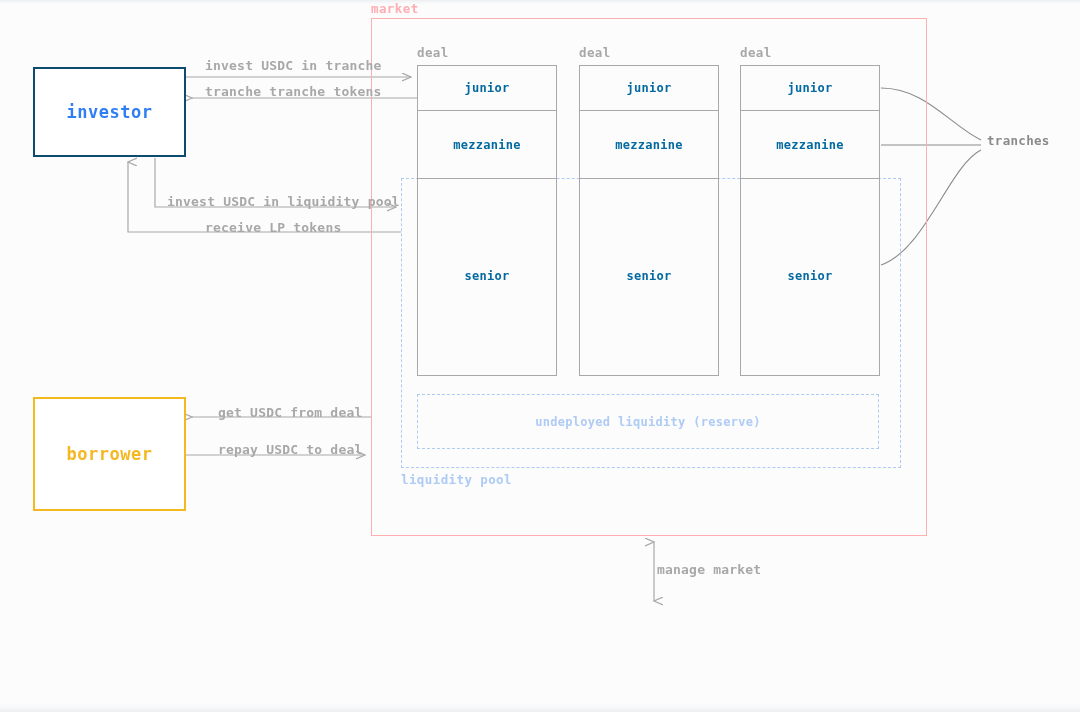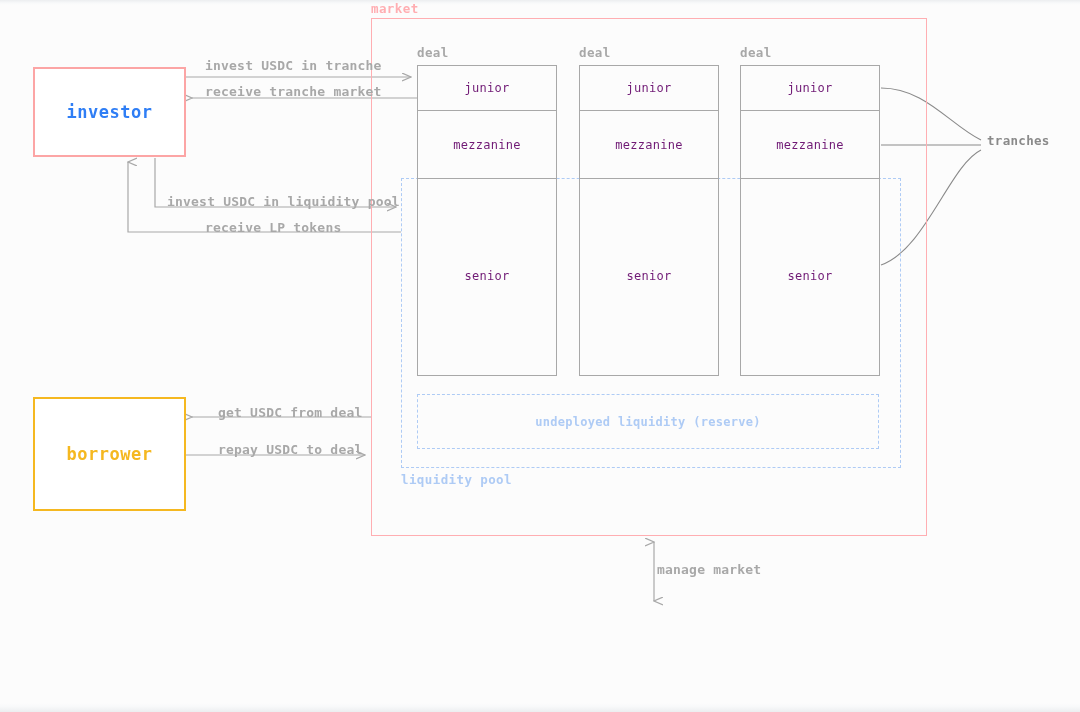--- a/index.html
+++ b/index.html
@@ -38,21 +38,21 @@
     box-sizing: border-box;
     background: #ffffff;
     display: flex;
     align-items: center;
     justify-content: center;
     font-weight: bold;
     letter-spacing: 0.5px;
   }
   #investor-box {
     left: 33px; top: 67px; width: 153px; height: 90px;
-    border: 2px solid #fca5a5;
+    border: 2px solid #0c4a6e;
     color: #2f7ef5;
     font-size: 17px;
   }
   #borrower-box {
     left: 33px; top: 397px; width: 153px; height: 114px;
     border: 2px solid #f5b820;
     color: #f5b820;
     font-size: 17px;
   }
   #asset-manager-box {
@@ -127,23 +127,23 @@
     position: absolute;
     left: 0; top: 20px;
     width: 140px; height: 311px;
     box-sizing: border-box;
     border: 1.5px solid #a8a8a8;
     background: transparent;
   }
   .tranche {
     box-sizing: border-box;
     display: flex; align-items: center; justify-content: center;
-    color: #701a75;
+    color: #0369a1;
     font-size: 12px;
-    font-weight: normal;
+    font-weight: bold;
     letter-spacing: 0.3px;
     background: transparent;
   }
   .tranche.junior { height: 45px; border-bottom: 1.5px solid #a8a8a8; }
   .tranche.mezzanine { height: 68px; border-bottom: 1.5px solid #a8a8a8; }
   .tranche.senior { height: 194px; }
 
   #deal-1 { left: 417px; top: 45px; }
   #deal-2 { left: 579px; top: 45px; }
   #deal-3 { left: 740px; top: 45px; }
@@ -252,20 +252,20 @@
   </div>
 
   <div id="reserve-box">undeployed liquidity (reserve)</div>
 
   <div id="tranches-label">tranches</div>
 
   <div class="actor" id="investor-box">investor</div>
   <div class="actor" id="borrower-box">borrower</div>
 
   <div class="edge-label" id="label-invest-tranche">invest USDC in tranche</div>
-  <div class="edge-label" id="label-receive-tranche">receive tranche market</div>
+  <div class="edge-label" id="label-receive-tranche">tranche tranche tokens</div>
   <div class="edge-label" id="label-invest-lp">invest USDC in liquidity pool</div>
   <div class="edge-label" id="label-receive-lp">receive LP tokens</div>
   <div class="edge-label" id="label-get-usdc">get USDC from deal</div>
   <div class="edge-label" id="label-repay-usdc">repay USDC to deal</div>
   <div class="edge-label" id="label-manage-market">manage market</div>
 
 </div>
 
 </body></html>

